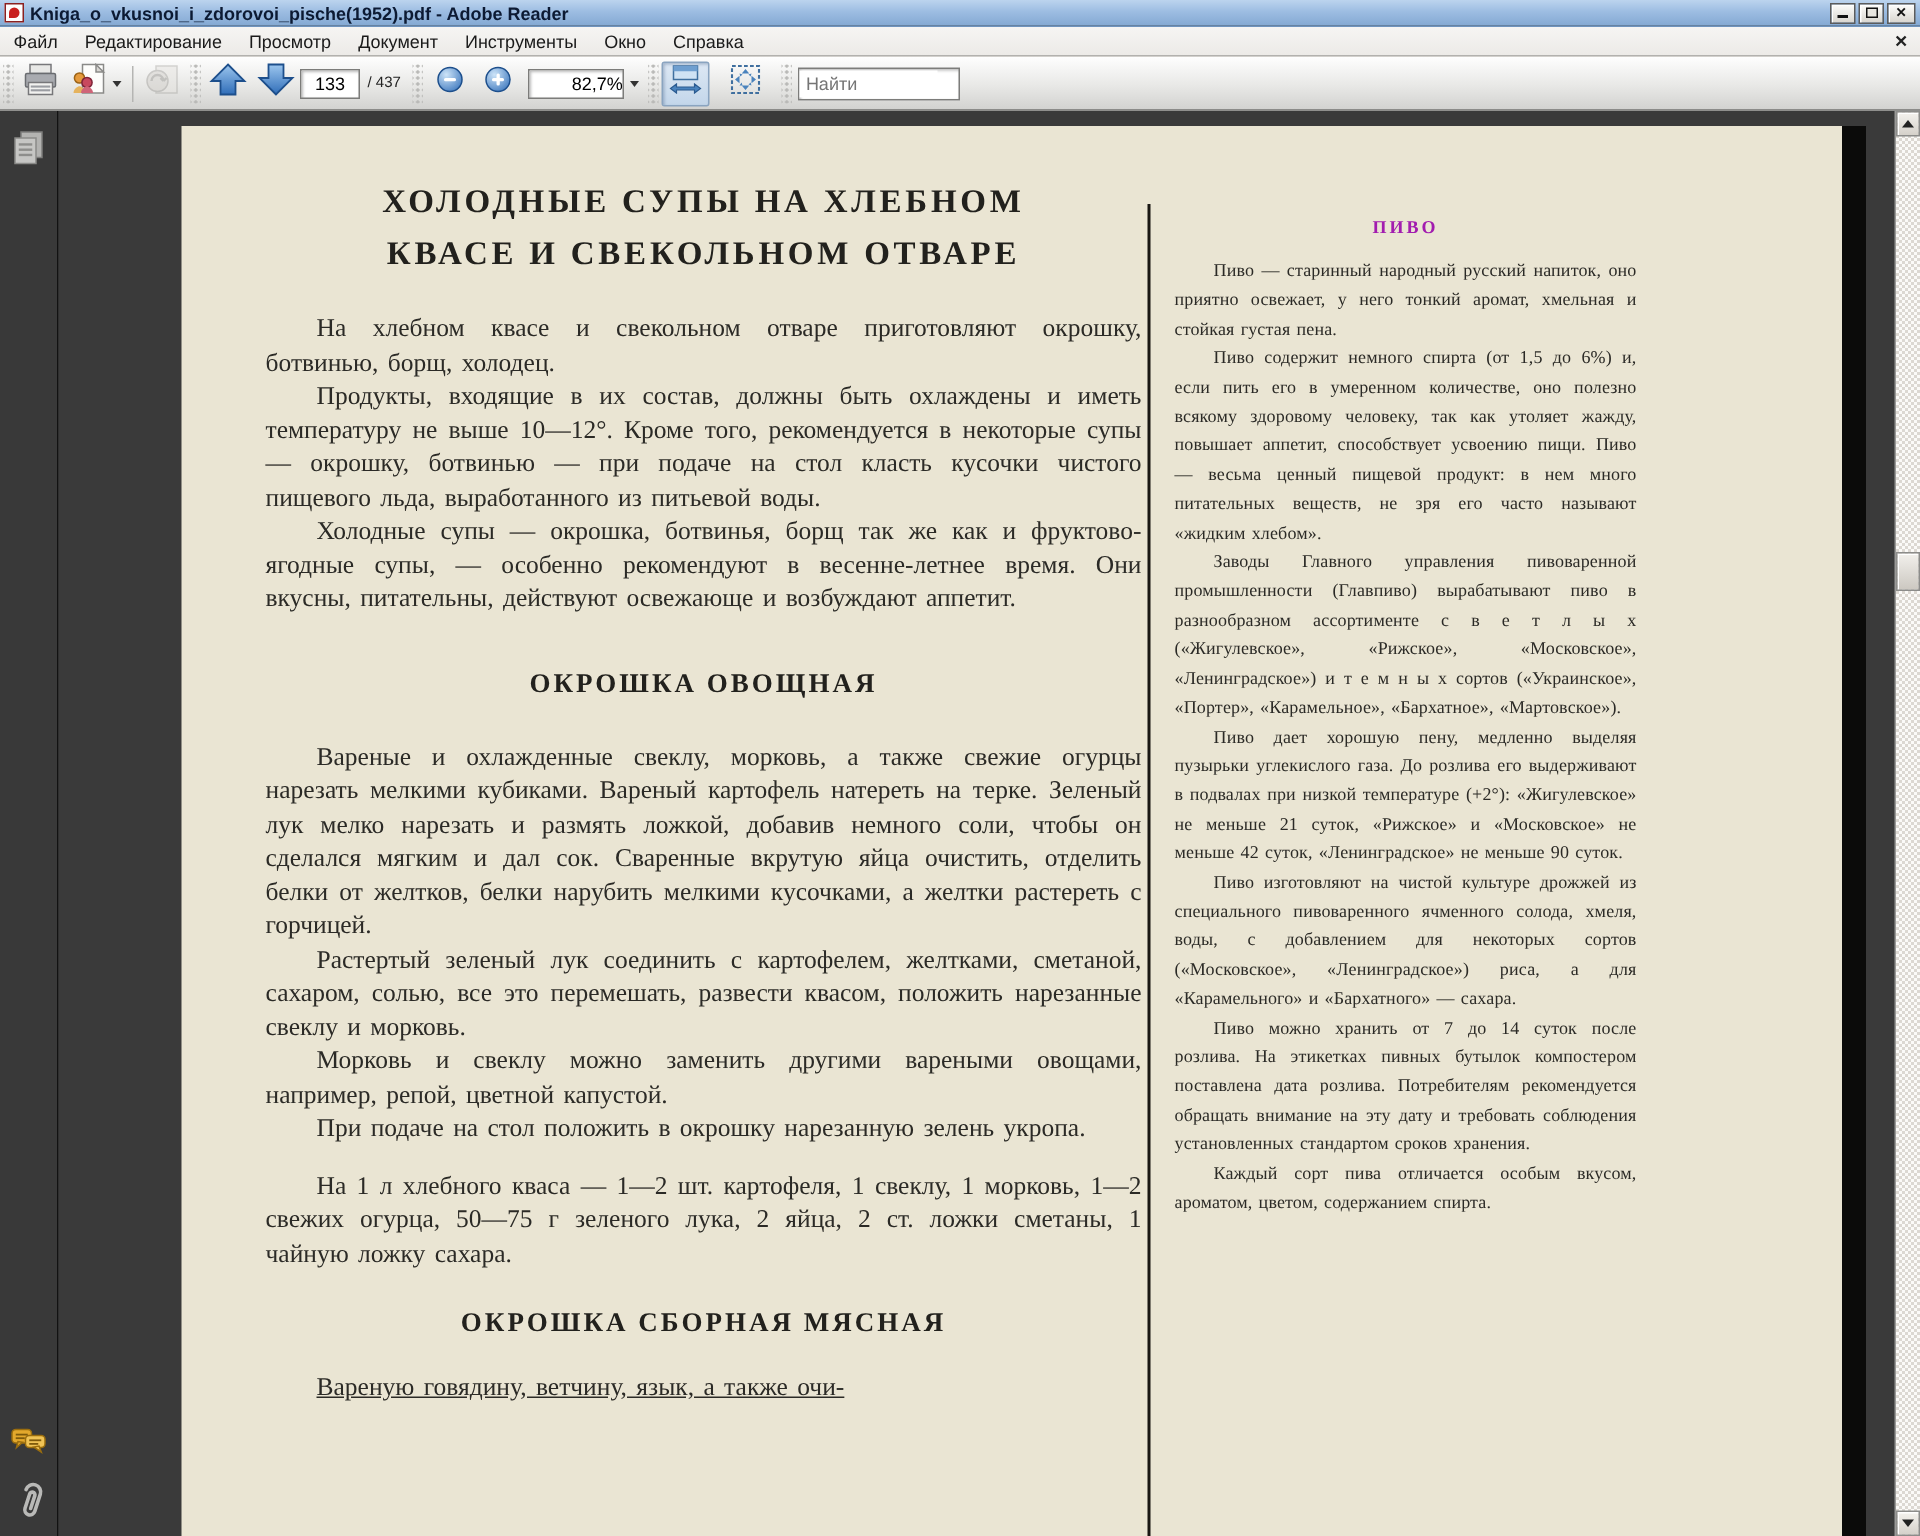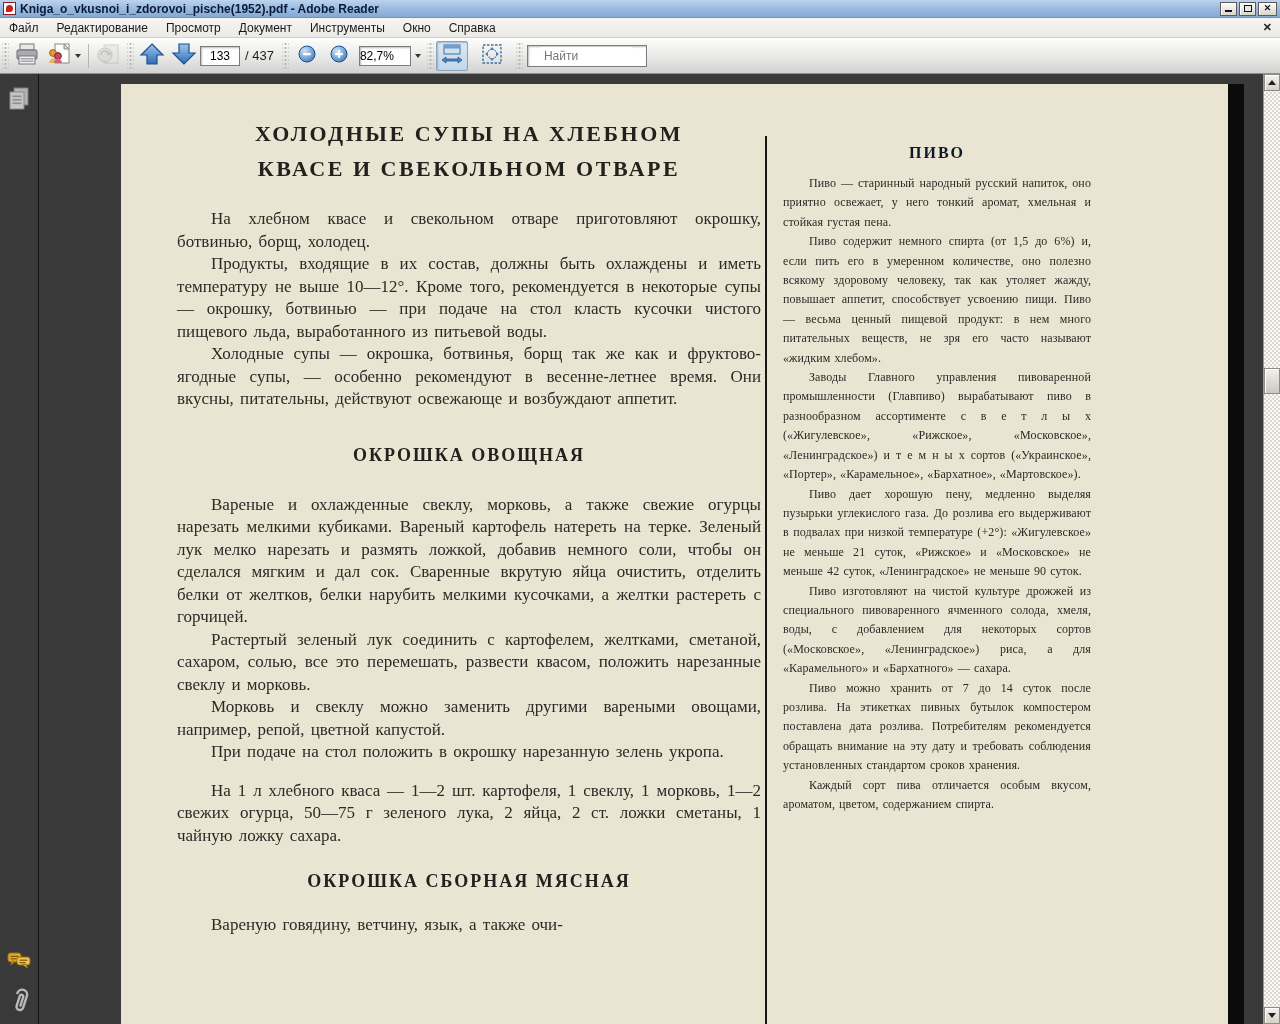--- a/index.html
+++ b/index.html
@@ -42,25 +42,25 @@
     background-size:4px 4px; background-position:center; flex:none; }
   .tsep { width:1px; height:24px; background:#b5b5b3; margin:0 4px; flex:none; }
   .tbtn { height:30px; min-width:32px; display:flex; align-items:center; justify-content:center;
     border:1px solid transparent; border-radius:2px; padding:0 2px; flex:none; }
   .tbtn.pressed { background:linear-gradient(#dde8f4,#c3d6ea); border-color:#8aa4c0;
     box-shadow:inset 1px 1px 2px rgba(60,90,130,.35); }
   .tbtn .dd { width:0; height:0; border-left:3px solid transparent; border-right:3px solid transparent;
     border-top:4px solid #333; margin-left:3px; }
   .num-box { width:40px; height:20px; border:1px solid #7c7c7a; background:#fff; font-size:12px;
     text-align:center; font-family:"Liberation Sans",sans-serif; box-shadow:inset 1px 1px 2px #bbb; }
-  .page-total { font-size:13px; color:#222; margin:0 6px 0 5px; white-space:nowrap; }
-  .zoom-box { width:52px; height:20px; border:1px solid #7c7c7a; background:#fff; font-size:12px;
-    text-align:left; box-shadow:inset 1px 1px 2px #bbb; }
+  .page-total { font-size:10px; color:#222; margin:0 6px 0 5px; white-space:nowrap; }
+  .zoom-box { width:64px; height:20px; border:1px solid #7c7c7a; background:#fff; font-size:12px;
+    text-align:right; box-shadow:inset 1px 1px 2px #bbb; }
   .find-wrap { display:flex; align-items:center; height:22px; border:1px solid #7c7c7a;
-    background:#fff; box-shadow:inset 1px 1px 2px #bbb; margin-left:2px;padding-left:12px; }
+    background:#fff; box-shadow:inset 1px 1px 2px #bbb; margin-left:2px; }
   .find-input { width:92px; height:18px; border:none; outline:none; font-size:12px; padding:0 4px;
     font-family:"Liberation Sans",sans-serif; color:#333; }
   .find-dd { width:14px; height:100%; display:flex; align-items:center; justify-content:center; }
 
   
   .content { position:absolute; top:74px; left:0; width:1280px; height:950px; display:flex; }
   .sidebar { width:39px; height:100%; background:#393939; border-right:1px solid #121212;
     display:flex; flex-direction:column; align-items:center; flex:none; }
   .sidebar .top-icons { margin-top:12px; }
   .sidebar .bottom-icons { margin-top:auto; margin-bottom:10px; display:flex;
@@ -81,27 +81,27 @@
     word-spacing:2px; }
   .h-main { font-size:22px; font-weight:bold; letter-spacing:2.5px; text-align:center;
     line-height:35px; color:#22211d; margin-top:32px; }
   .h-sect { font-size:18px; font-weight:bold; letter-spacing:2px; text-align:center;
     color:#22211d; }
   .left-col .p-first { margin-top:22px; }
   .h2-okroshka { margin-top:34px; }
   .after-h2 { margin-top:28px; }
   .ingredients { margin-top:16px; }
   .h3-okroshka { margin-top:24px; }
-  .partial { margin-top:22px; }
+  .partial { margin-top:22px;text-decoration:underline; }
 
   .right-col { position:absolute; left:662px; top:0; width:308px; }
   .right-col p { font-size:12px; line-height:19.4px; text-align:justify; text-indent:26px;
     word-spacing:1px; letter-spacing:.1px; }
-  .h-pivo { font-size:16px; font-weight:bold; letter-spacing:2px; text-align:center;
-    margin-top:60px; color:#0f172a; }
+  .h-pivo { font-size:12px; font-weight:bold; letter-spacing:2px; text-align:center;
+    margin-top:60px; color:#a21caf; }
   .right-col .p-first { margin-top:12px; }
 
   
   .scrollbar { width:17px; height:100%; flex:none; position:relative;
     background-image:conic-gradient(#fbfaf8 25%, #dcd8d2 0 50%, #fbfaf8 0 75%, #dcd8d2 0);
     background-size:4px 4px; border-left:1px solid #9a9a98; }
   .sb-btn { position:absolute; left:0; width:16px; height:17px;
     background:linear-gradient(#f4f2ee,#d5d1ca); border:1px solid #8c8c8a;
     box-shadow:inset 1px 1px 0 #fff; display:flex; align-items:center; justify-content:center; }
   .sb-up { top:0; } .sb-down { bottom:0; }

